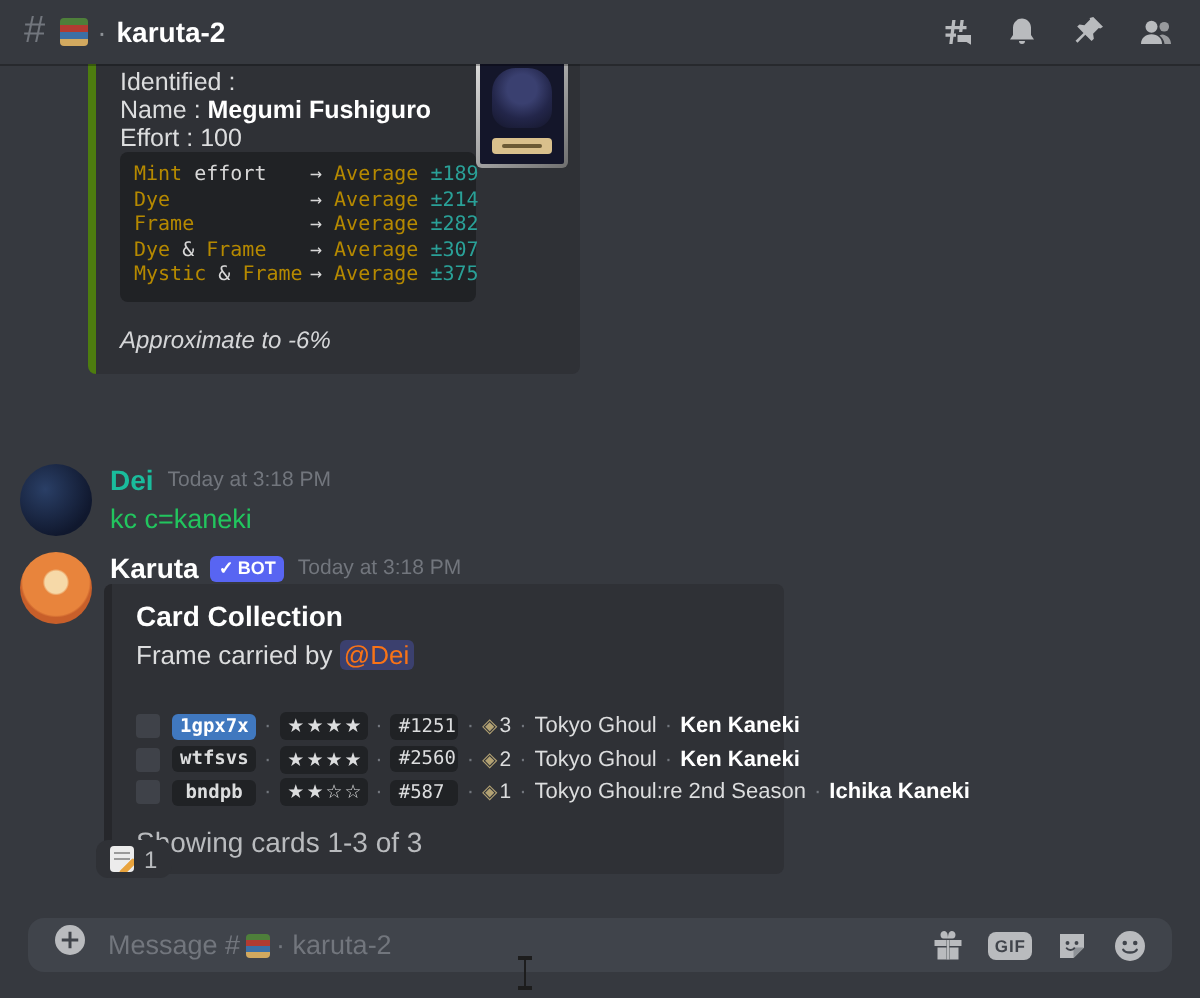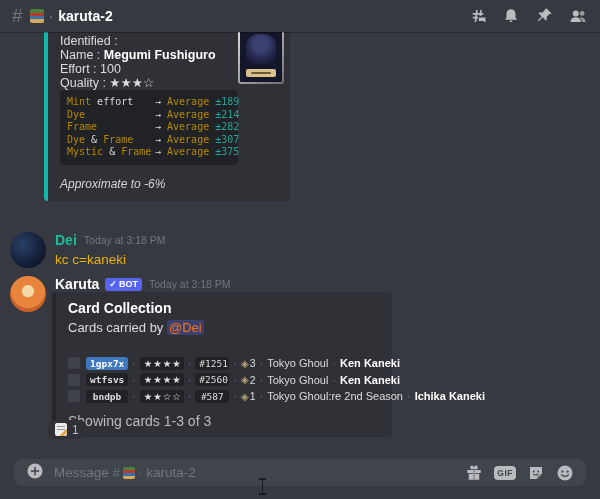--- a/index.html
+++ b/index.html
@@ -16,21 +16,21 @@
   .header .books { margin-right:5px; }
   .hdr-sep { color:#8e9297; font-size:14px; margin-right:5px; }
   .hdr-name { color:#ffffff; font-size:14px; font-weight:bold; }
   .hdr-icons { margin-left:auto; display:flex; align-items:center; gap:15px; }
   .hdr-icons svg, .inp-icons svg { display:block; }
 
   
   .chat { position:absolute; top:32px; left:0; right:0; height:420px; }
 
   .embed { position:absolute; background:#2f3136; border-radius:4px; }
-  .embed1 { left:44px; top:-6px; width:246px; border-left:4px solid #14b8a6;
+  .embed1 { left:44px; top:-6px; width:246px; border-left:4px solid #4d7c0f;
             padding:8px 12px 10px 12px; }
   .eline { font-size:12.5px; line-height:14px; color:#dcddde; white-space:pre; }
   .eline b { color:#ffffff; }
   .card-thumb { position:absolute; top:2px; right:6px; width:46px; height:56px;
                 border-radius:3px; padding:2px;
                 background:linear-gradient(135deg,#dedede,#6f6f6f); }
   .card-in { width:100%; height:100%; background:#14162a; position:relative; border-radius:1px; overflow:hidden; }
   .card-chr { position:absolute; top:4px; left:6px; right:6px; height:30px; border-radius:40% 40% 30% 30%;
               background:radial-gradient(circle at 50% 35%, #3a4070 0 30%, #23264a 60%, #14162a 100%); }
   .card-plate { position:absolute; bottom:5px; left:15%; width:70%; height:8px; background:#d9c08c; border-radius:2px; }
@@ -50,36 +50,36 @@
   .av-dei { background:radial-gradient(circle at 35% 35%, #2a3f66, #10182e 72%); }
   .av-karuta { background:radial-gradient(circle at 50% 42%, #f6d9a8 0 20%, #e8843c 24% 60%, #c85f2a 64% 100%); }
   .mbody { margin-left:55px; }
   .mname-row { display:flex; align-items:center; }
   .uname { font-size:14px; font-weight:bold; }
   .uname.dei { color:#1abc9c; }
   .uname.karuta { color:#ffffff; }
   .tstamp { font-size:10.5px; color:#72767d; margin-left:7px; }
   .botbadge { background:#5865f2; color:#fff; border-radius:3px; font-size:9px; font-weight:bold;
               padding:1px 4px 2px 4px; margin-left:6px; display:flex; align-items:center; gap:2px; }
-  .mtext { margin-top:4px; font-size:13.5px; color:#eab308; }
+  .mtext { margin-top:4px; font-size:13.5px; color:#22c55e; }
 
   
   .embed2 { left:52px; top:16px; width:340px; border-left:4px solid #26272b; padding:8px 12px 8px 12px; }
   .e2title { font-size:14px; font-weight:bold; color:#ffffff; }
   .e2desc { margin-top:4px; font-size:13px; color:#dcddde; }
   .mention { background:rgba(88,101,242,.3); color:#f97316; border-radius:3px; padding:0 2px; }
   .crows { margin-top:20px; }
   .crow { display:flex; align-items:center; height:16.5px; font-size:11px; color:#dcddde; white-space:nowrap; }
   .ph { width:12px; height:12px; border-radius:2px; background:rgba(79,84,92,.5); margin-right:6px; flex:none; }
   .chip { background:#202225; border-radius:3px; padding:1px 4px; }
   .chip.code { font-family:"DejaVu Sans Mono", monospace; font-size:9.5px; font-weight:bold;
                min-width:42px; text-align:center; }
   .chip.code.sel { background:#4078bf; color:#ffffff; }
   .chip.stars { font-size:9.5px; letter-spacing:1px; min-width:44px; text-align:center; }
-  .chip.num { font-family:"DejaVu Sans Mono", monospace; font-size:9.5px; min-width:34px; text-align:center; }
+  .chip.num { font-family:"DejaVu Sans Mono", monospace; font-size:9.5px; min-width:34px; }
   .dot { color:#72767d; margin:0 4px; }
   .ed { display:flex; align-items:center; }
   .edicon { color:#b3a273; font-size:10px; margin-right:1px; }
   .edn { font-size:10.5px; }
   .series { }
   .chr { font-weight:bold; color:#ffffff; margin-left:0; }
   .e2foot { margin-top:8px; font-size:14px; color:#b9bbbe; }
 
   
   .reaction { position:absolute; left:48px; top:144px; height:19px; background:#2f3136;
@@ -143,21 +143,20 @@
       </span>
     </div>
   </div>
 
   <div class="chat">
 
     <div class="embed embed1">
       <div class="eline"><span>Identified :</span></div>
       <div class="eline"><span>Name : </span><b>Megumi Fushiguro</b></div>
       <div class="eline"><span>Effort : </span><span>100</span></div>
-      <div class="eline"><span>Quality : </span><span>★★★☆</span></div>
 
       <div class="card-thumb">
         <div class="card-in">
             <div class="card-chr"></div>
         <div class="card-plate"></div>
           </div>
       </div>
 
       <div class="ansi">
         <div class="arow"><span class="aleft"><span class="y">Mint</span><span class="w"> effort</span><span class="y"></span></span><span class="w aarr">→</span><span class="y aavg">Average</span><span class="c">±189</span></div>
@@ -189,21 +188,21 @@
           <span class="botbadge">
               <span>✓</span>
               <span>BOT</span>
             </span>
           <span class="tstamp">Today at 3:18 PM</span>
         </div>
       </div>
 
       <div class="embed embed2">
         <div class="e2title">Card Collection</div>
-        <div class="e2desc"><span>Cards carried by </span><span class="mention">@Dei</span></div>
+        <div class="e2desc"><span>Frame carried by </span><span class="mention">@Dei</span></div>
 
         <div class="crows">
           <div class="crow">
             <span class="ph"></span>
             <span class="chip code sel">1gpx7x</span>
             <span class="dot">·</span>
             <span class="chip stars">★★★★</span>
             <span class="dot">·</span>
             <span class="chip num">#1251</span>
             <span class="dot">·</span>

